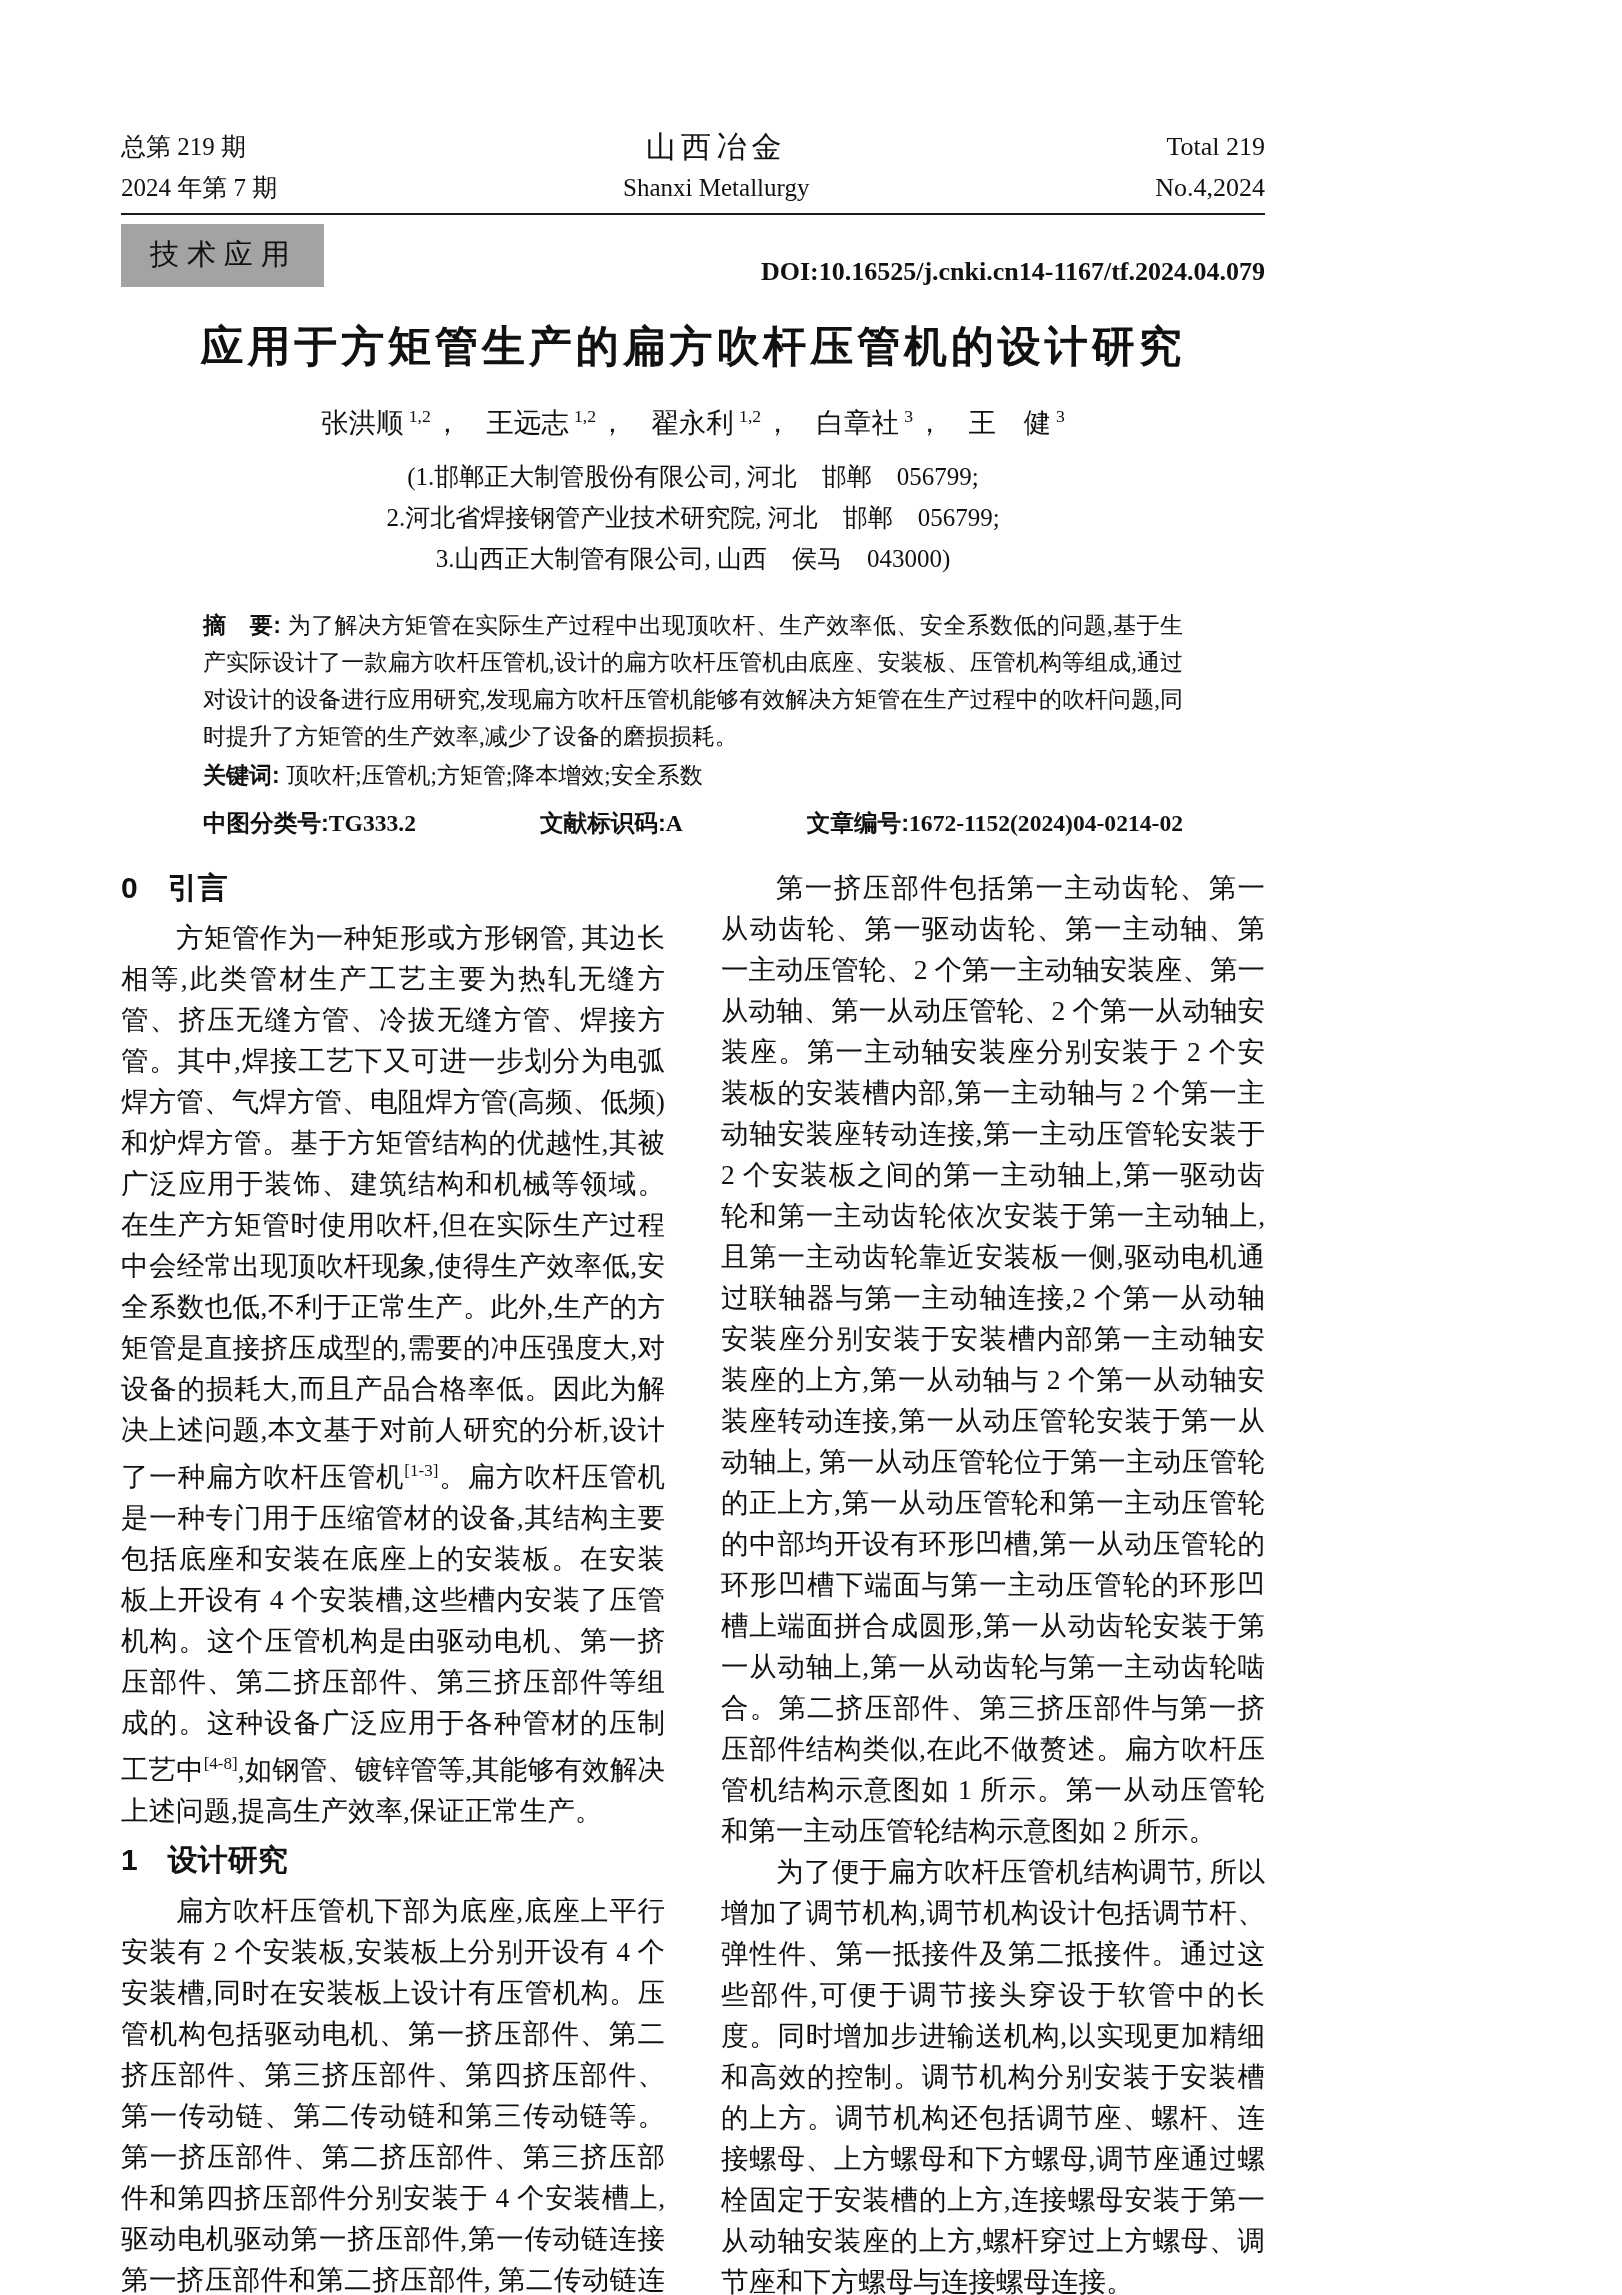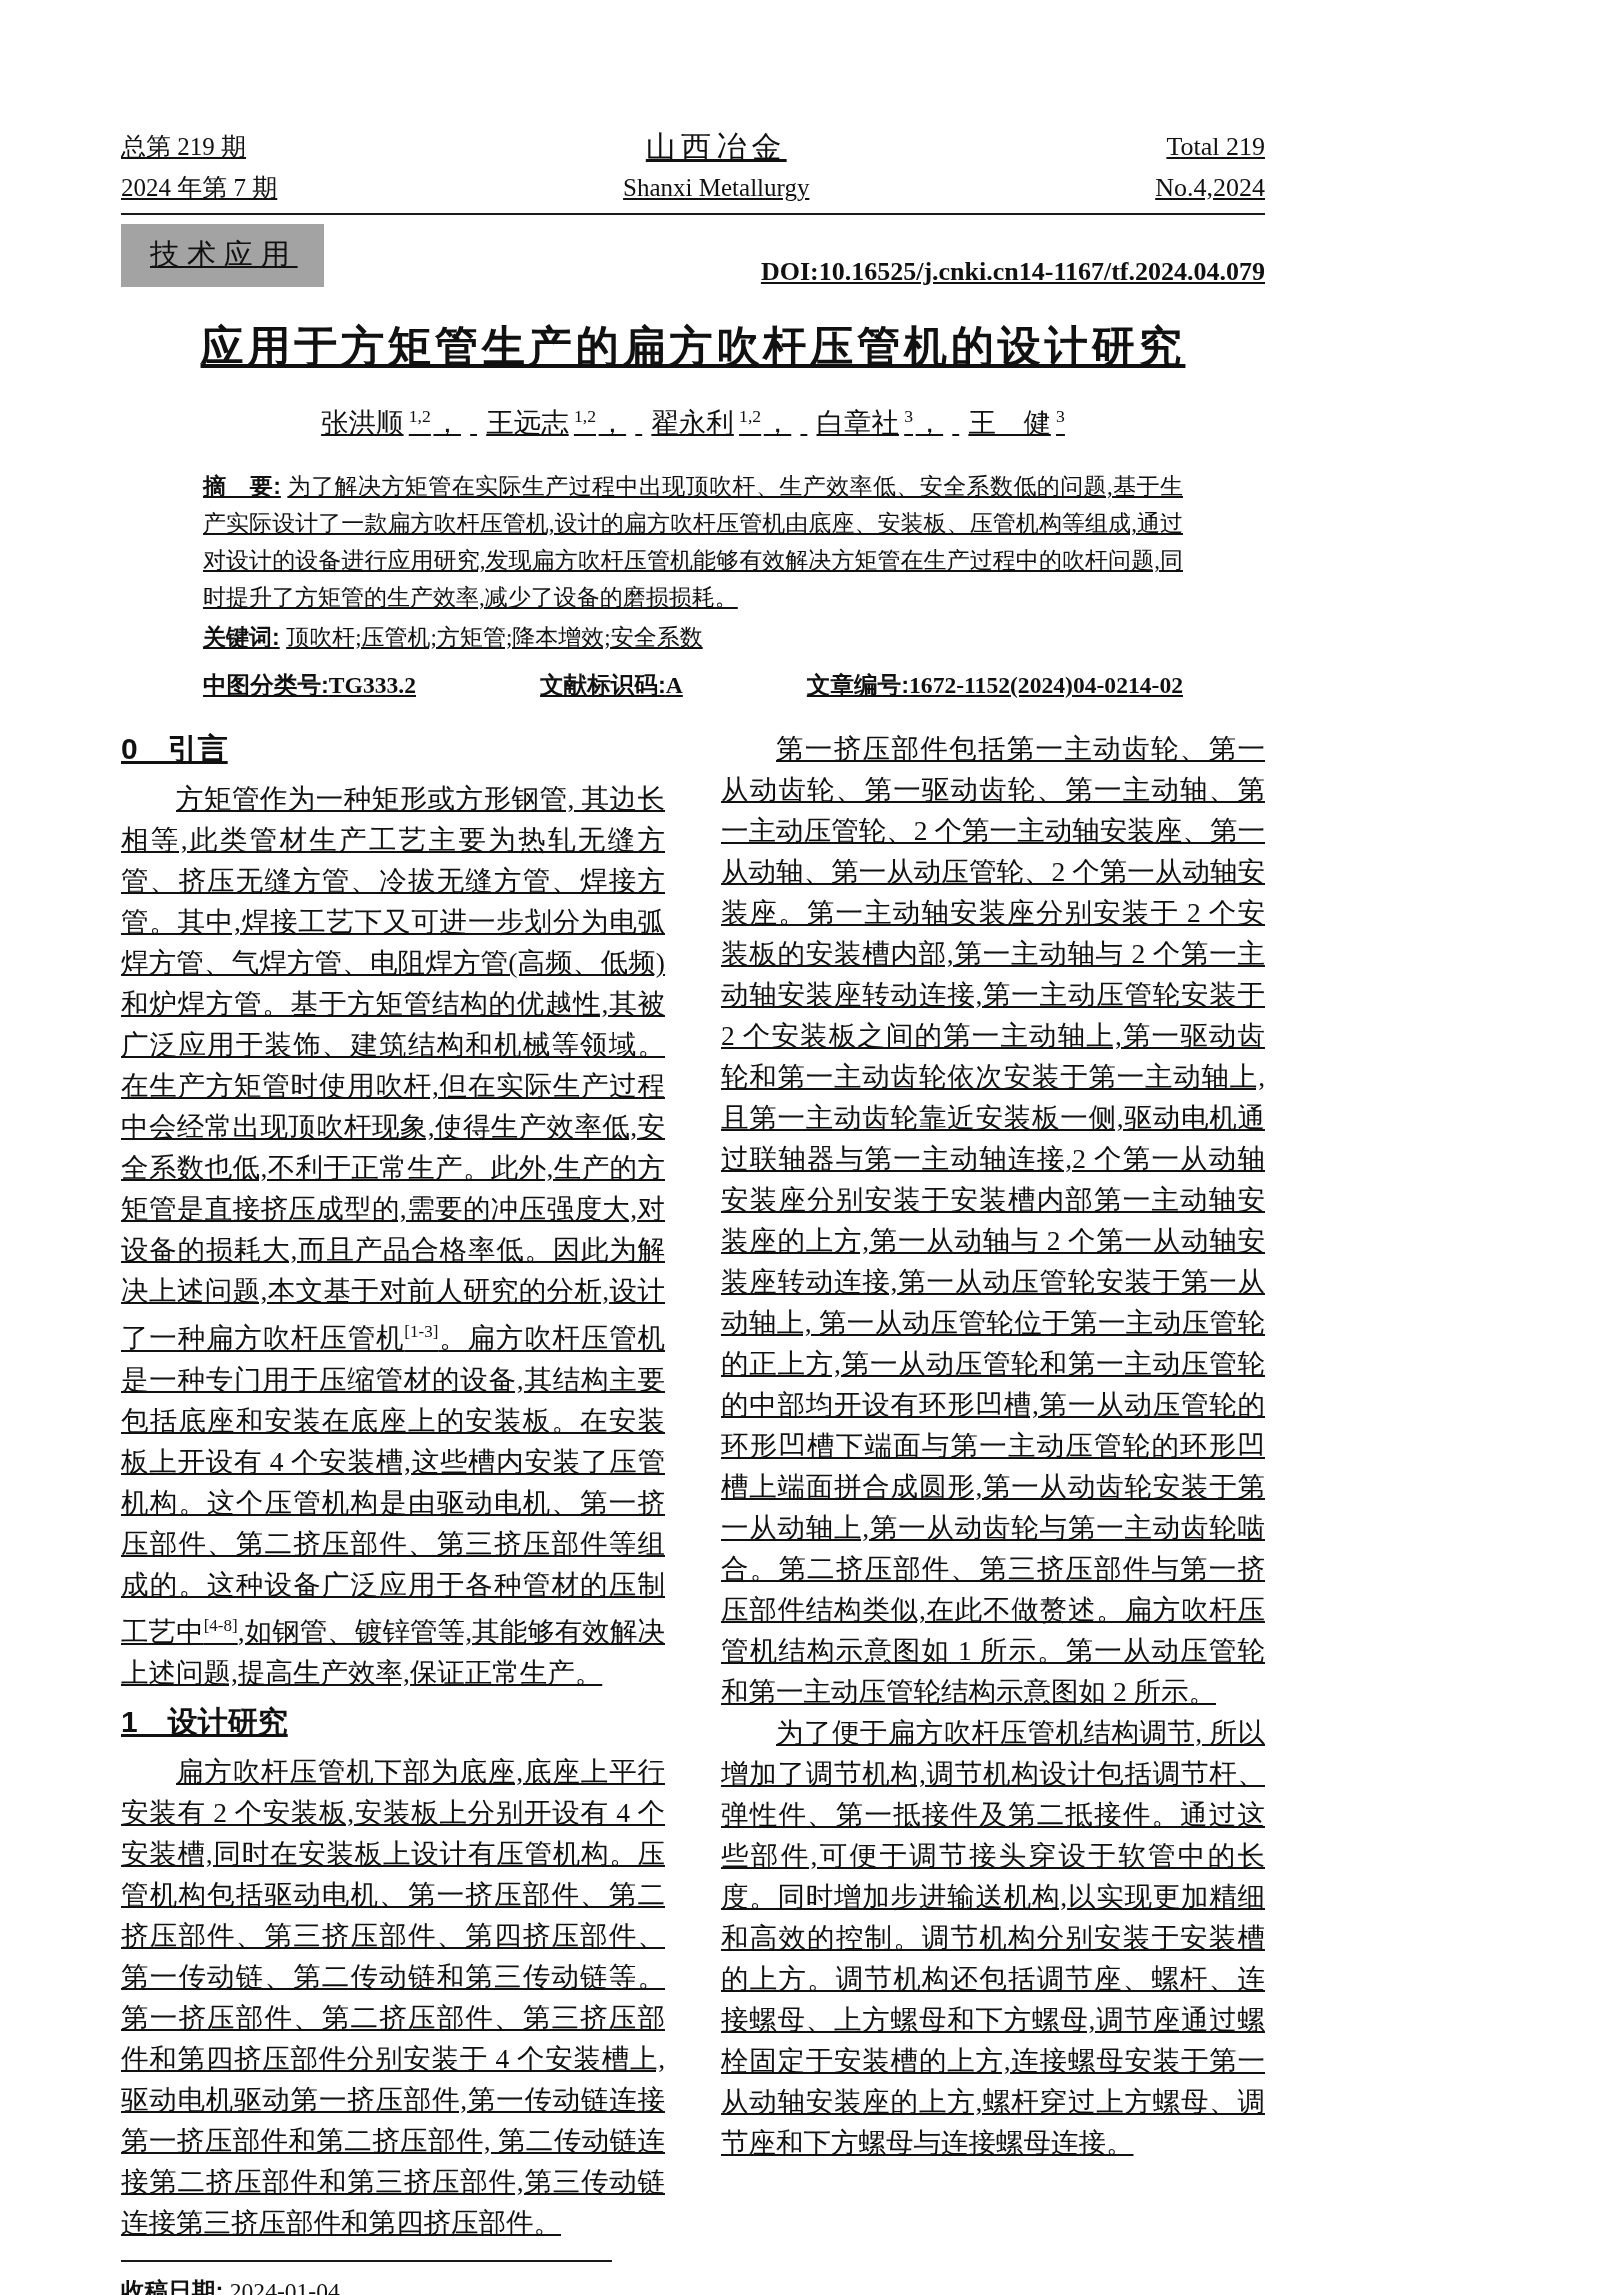--- a/index.html
+++ b/index.html
@@ -6,21 +6,20 @@
   .page {
     position: relative;
     width: 1386px;
     height: 2295px;
     box-sizing: border-box;
     padding: 126px 121px 0 121px;
     background: #ffffff;
     color: #111111;
     font-family: "Liberation Serif", "DejaVu Serif", serif;
     overflow: hidden;
-    text-decoration: underline;
   }
   
   .h-row { display: flex; justify-content: space-between; align-items: flex-start; }
   .h-col { font-size: 25px; line-height: 41px; white-space: nowrap; }
   .h-left { text-align: left; }
   .h-center { text-align: center; }
   .h-center .cn { font-size: 30px; letter-spacing: 5.2px; }
   .h-center .en { font-size: 25px; }
   .h-right { text-align: right; font-size: 26px; }
   .rule { border-top: 2px solid #1a1a1a; margin-top: 5.2px; }
@@ -98,20 +97,25 @@
   <h1 class="title">应用于方矩管生产的扁方吹杆压管机的设计研究</h1>
 
   <div class="authors">
     <span class="author"><span>张洪顺</span><sup>1,2</sup><span class="sep">，</span></span>
     <span class="author"><span>王远志</span><sup>1,2</sup><span class="sep">，</span></span>
     <span class="author"><span>翟永利</span><sup>1,2</sup><span class="sep">，</span></span>
     <span class="author"><span>白章社</span><sup>3</sup><span class="sep">，</span></span>
     <span class="author"><span>王　健</span><sup>3</sup></span>
   </div>
 
+  <div class="affils">
+    <div>(1.邯郸正大制管股份有限公司, 河北　邯郸　056799;</div>
+    <div>2.河北省焊接钢管产业技术研究院, 河北　邯郸　056799;</div>
+    <div>3.山西正大制管有限公司, 山西　侯马　043000)</div>
+  </div>
 
   <div class="abstract">
     <span class="blk-label">摘　要:</span><span>为了解决方矩管在实际生产过程中出现顶吹杆、生产效率低、安全系数低的问题,基于生产实际设计了一款扁方吹杆压管机,设计的扁方吹杆压管机由底座、安装板、压管机构等组成,通过对设计的设备进行应用研究,发现扁方吹杆压管机能够有效解决方矩管在生产过程中的吹杆问题,同时提升了方矩管的生产效率,减少了设备的磨损损耗。</span>
   </div>
 
   <div class="keywords">
     <span class="blk-label">关键词:</span><span>顶吹杆;压管机;方矩管;降本增效;安全系数</span>
   </div>
 
   <div class="meta-row">

